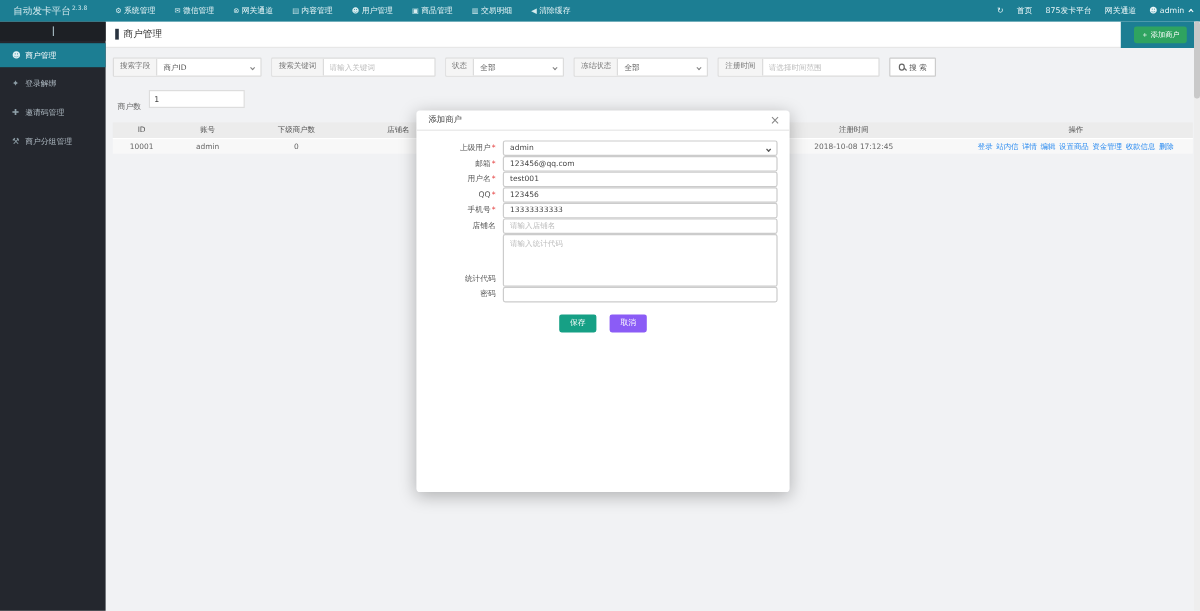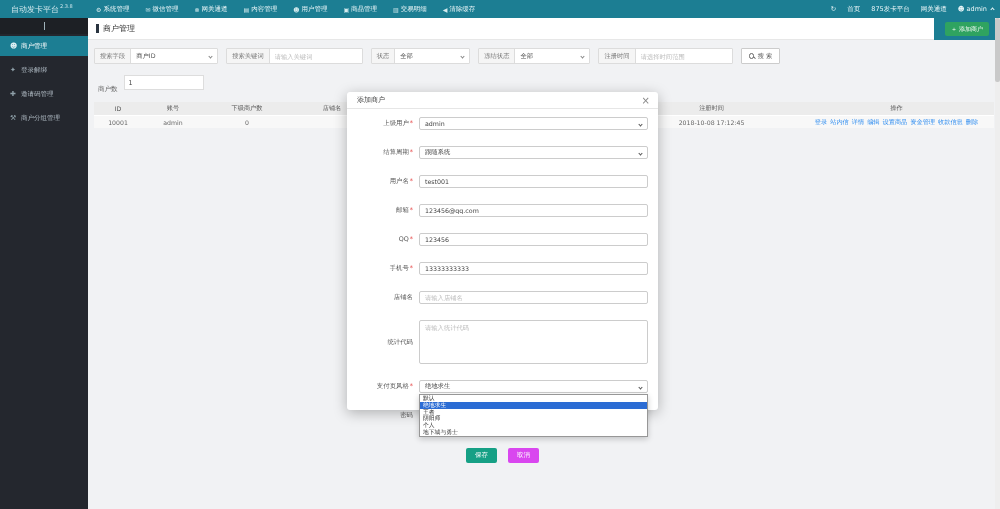--- a/index.html
+++ b/index.html
@@ -86,38 +86,38 @@
   .scrollbar{position:absolute;right:0;top:18px;width:5px;height:491px;background:#eee;z-index:40;}
   .scroll-thumb{width:5px;height:64px;background:#c9c9c9;border-radius:2px;}
 
   
   .modal{position:absolute;left:347px;top:92px;width:311px;height:318px;background:#fff;
     border-radius:3px;box-shadow:0 3px 14px rgba(0,0,0,.28);z-index:50;}
   .m-head{position:relative;height:17px;border-bottom:1px solid #e6e6e6;display:flex;align-items:center;}
   .m-title{font-size:7px;color:#444;margin-left:10px;}
   .m-close{position:absolute;right:8px;top:2px;font-size:10px;color:#888;cursor:pointer;line-height:13px;}
   .m-body{padding:8px 10px 0 10px;}
-  .mrow{display:flex;align-items:center;margin-bottom:16px;}
-  .mrow.top{align-items:center;}
+  .mrow{display:flex;align-items:center;margin-bottom:0;}
+  .mrow.top{align-items:flex-end;}
   .mlabel{width:62px;text-align:right;font-size:6.4px;color:#555;padding-right:6px;white-space:nowrap;
     line-height:13px;flex:none;}
   .req{color:#e54545;margin-left:1px;}
   .mctrl{position:relative;flex:1;height:13px;border:1px solid #ccc;border-radius:2px;
     display:flex;align-items:center;padding:0 5px;font-size:6.3px;color:#444;background:#fff;cursor:pointer;}
   .mctrl .chev{color:#555;position:absolute;right:5px;top:4.5px;}
   .mctrl input{border:0;outline:0;width:100%;font-size:6.3px;color:#444;padding:0;background:transparent;
     font-family:inherit;}
   .mctrl input::placeholder,.mtext::placeholder{color:#bcbcbc;}
   .mtext{flex:1;height:44px;border:1px solid #ccc;border-radius:2px;font-size:6.3px;color:#444;
     padding:3px 5px;resize:none;outline:0;font-family:inherit;background:#fff;}
   .m-foot{text-align:center;padding:4px 0 8px 0;}
   .btn{display:inline-block;color:#fff;font-size:6.5px;padding:3px 9px;border-radius:2px;
     cursor:pointer;margin:0 3px;}
   .btn-save{background:#16a085;}
-  .btn-cancel{background:#d946ef;}
+  .btn-cancel{background:#8b5cf6;}
 
   
   .dropdown{position:absolute;left:-1px;right:-1px;top:13px;background:#fff;
     border:1px solid #979797;z-index:60;box-shadow:0 2px 6px rgba(0,0,0,.2);}
   .opt{height:6.8px;line-height:6.8px;font-size:5.8px;color:#333;padding-left:3px;cursor:pointer;
     white-space:nowrap;overflow:hidden;}
   .opt.selected{background:#2b6cd4;color:#fff;}
 </style>
 </head>
 <body>
@@ -295,39 +295,32 @@
   <div class="m-body">
 
     <div class="mrow">
       <div class="mlabel"><span>上级用户</span><span class="req">*</span></div>
       <div class="mctrl">
         <span>admin</span>
         <i class="chev"></i>
       </div>
     </div>
 
-    <div class="mrow">
-      <div class="mlabel"><span>结算周期</span><span class="req">*</span></div>
-      <div class="mctrl">
-        <span>跟随系统</span>
-        <i class="chev"></i>
+
+    <div class="mrow">
+      <div class="mlabel"><span>邮箱</span><span class="req">*</span></div>
+      <div class="mctrl">
+        <input value="123456@qq.com" style="">
       </div>
     </div>
 
     <div class="mrow">
       <div class="mlabel"><span>用户名</span><span class="req">*</span></div>
       <div class="mctrl">
         <input value="test001" style="">
-      </div>
-    </div>
-
-    <div class="mrow">
-      <div class="mlabel"><span>邮箱</span><span class="req">*</span></div>
-      <div class="mctrl">
-        <input value="123456@qq.com" style="">
       </div>
     </div>
 
     <div class="mrow">
       <div class="mlabel"><span>QQ</span><span class="req">*</span></div>
       <div class="mctrl">
         <input value="123456" style="">
       </div>
     </div>
 
@@ -344,35 +337,20 @@
       <div class="mctrl">
         <input placeholder="请输入店铺名" style="">
       </div>
     </div>
 
     <div class="mrow top">
       <div class="mlabel"><span>统计代码</span></div>
       <textarea class="mtext" placeholder="请输入统计代码" style=""></textarea>
     </div>
 
-    <div class="mrow">
-      <div class="mlabel"><span>支付页风格</span><span class="req">*</span></div>
-      <div class="mctrl">
-        <span>绝地求生</span>
-        <i class="chev"></i>
-        <div class="dropdown">
-          <div class="opt">默认</div>
-          <div class="opt selected">绝地求生</div>
-          <div class="opt">王者</div>
-          <div class="opt">阴阳师</div>
-          <div class="opt">个人</div>
-          <div class="opt">地下城与勇士</div>
-        </div>
-      </div>
-    </div>
 
     <div class="mrow">
       <div class="mlabel"><span>密码</span></div>
       <div class="mctrl">
         <input style="">
       </div>
     </div>
 
   </div>
   <div class="m-foot">

